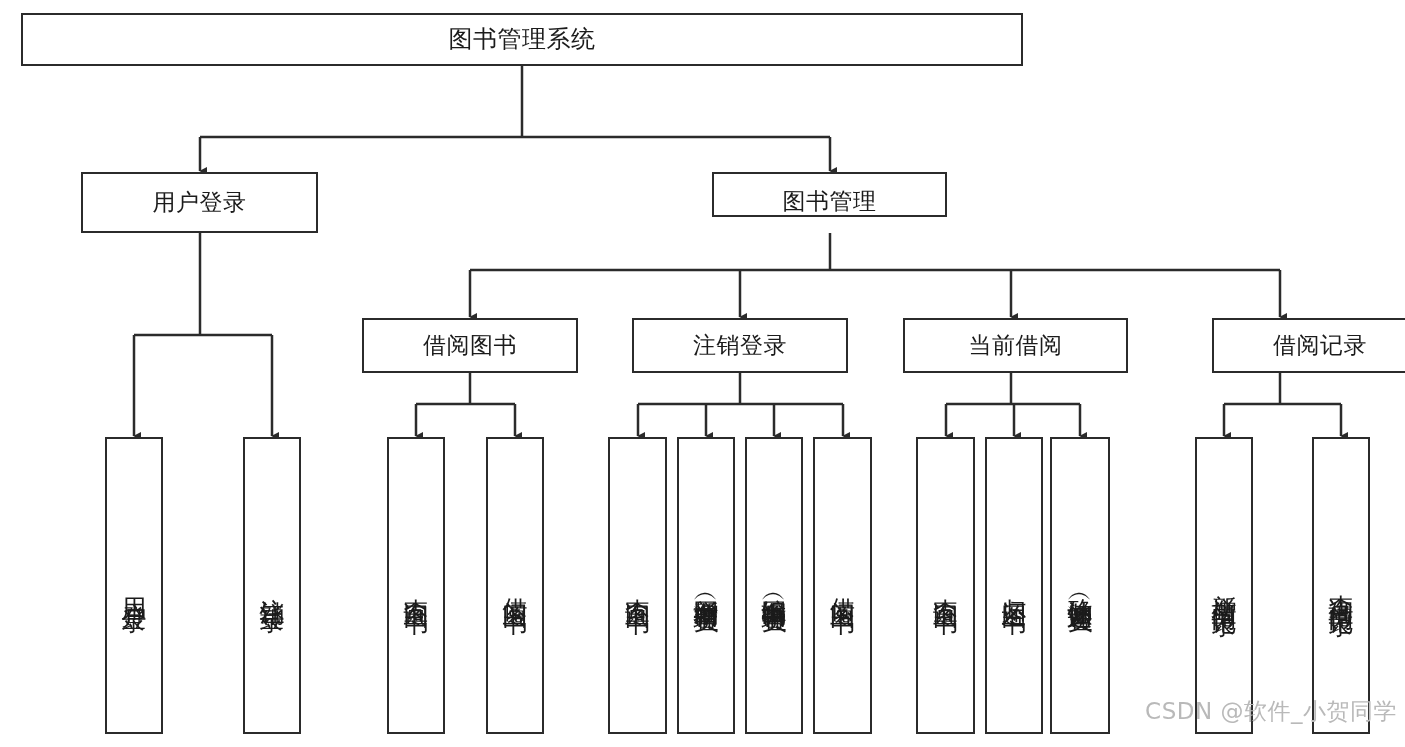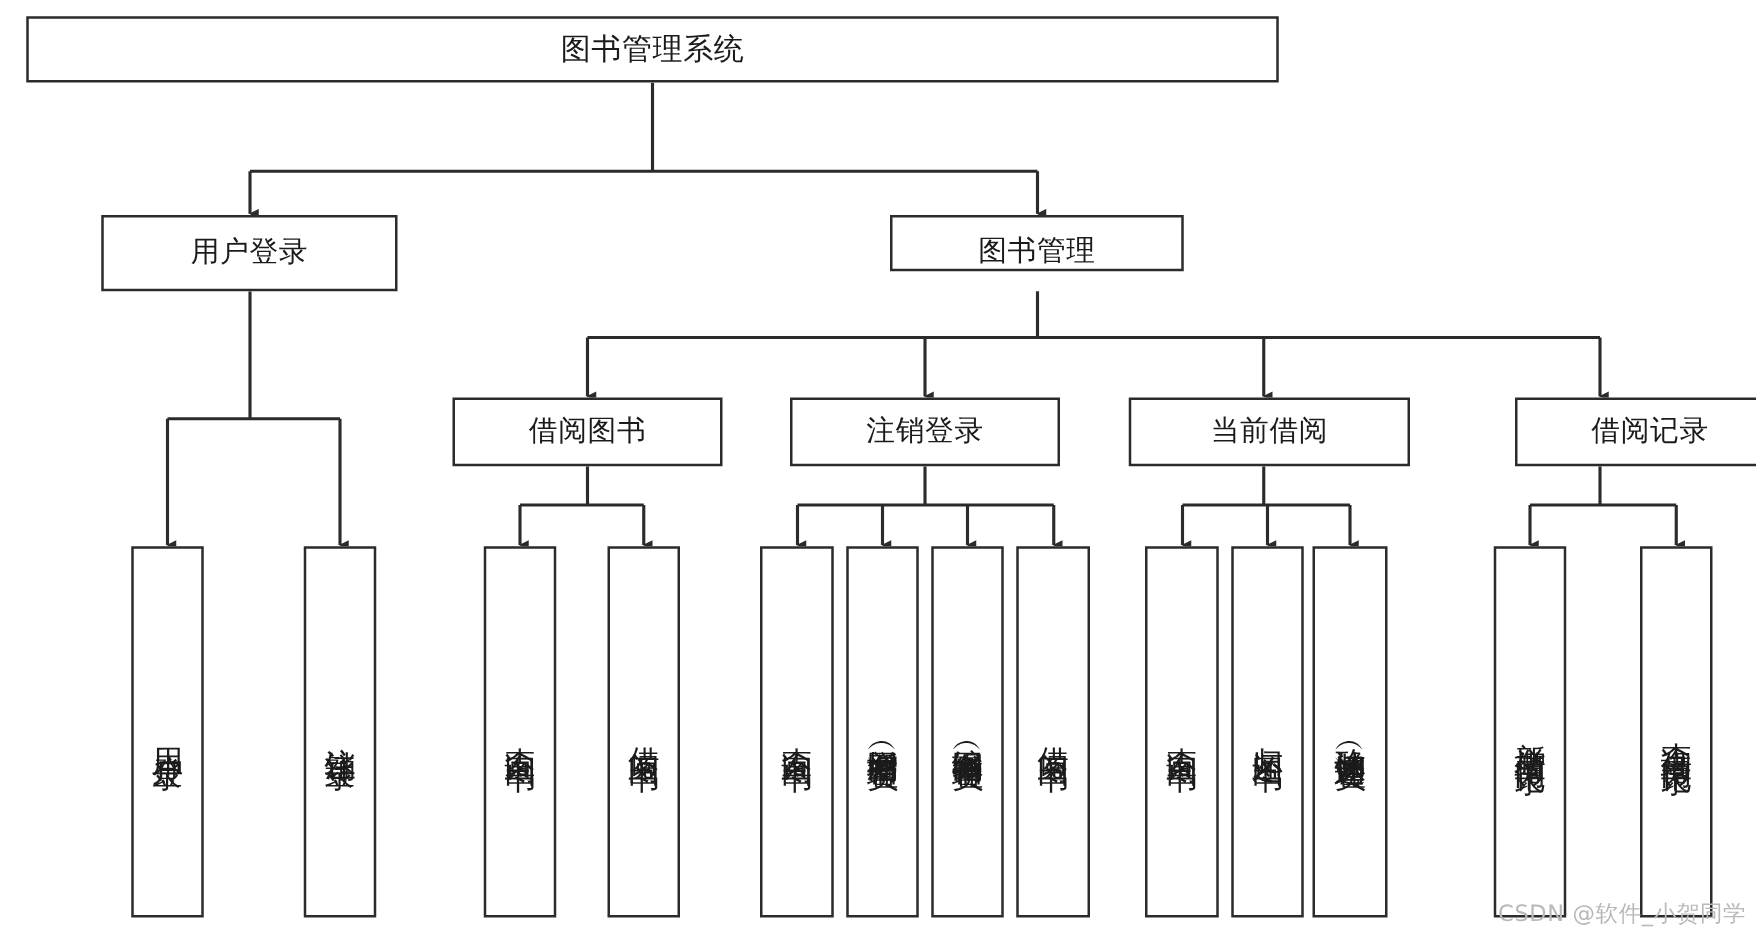--- a/index.html
+++ b/index.html
@@ -61,22 +61,22 @@
     white-space: nowrap;
     max-height: 100%;
   }
   .node.leaf.tall .node-label {
     font-size: 25px;
     letter-spacing: 1.5px;
   }
   .watermark {
     position: absolute;
     right: 8px;
-    bottom: 4px;
-    font-size: 18px;
+    bottom: 20px;
+    font-size: 23px;
     color: #b9b9b9;
     white-space: nowrap;
     letter-spacing: 0.5px;
   }
 </style>
 </head>
 <body>
 
 <div id="canvas">
 

